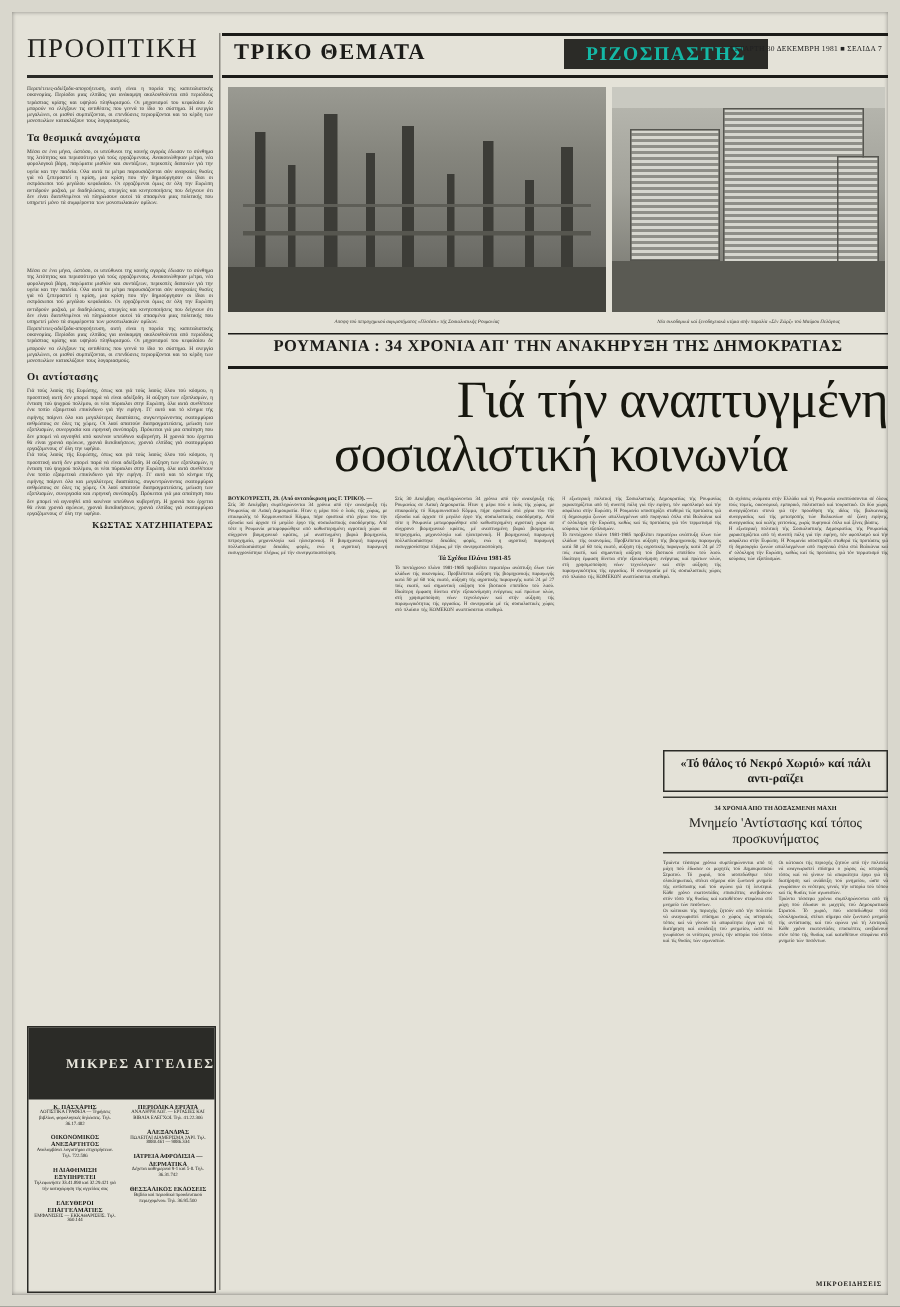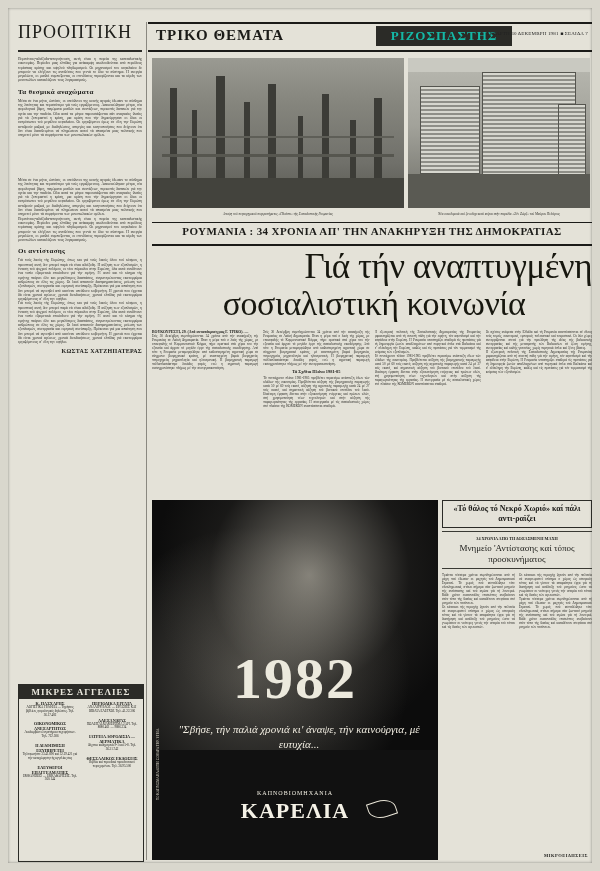--- a/index.html
+++ b/index.html
@@ -283,22 +283,22 @@
   .rb-head {
     font-size: 9px; text-align: center; line-height: 11px; margin-bottom: 3px;
   }
   
   .classi {
     position: absolute; left: 10px; top: 676px; width: 124px; height: 176px;
     border: 1px solid #2b2b27;
   }
   .classi-head {
     background: #2b2b27; color: #e8e6dc;
-    font-size: 9px; font-weight: bold; text-align: center;
-    letter-spacing: 1px; padding: 2px 0;
+    font-size: 9px; font-weight: bold; text-align: right;
+    letter-spacing: 1px; padding: 19px 0;
   }
   .classi-body { display: flex; height: 154px; }
   .classi-col { width: 50%; padding: 2px 3px; }
   .ad-item { margin-bottom: 4px; }
   .ad-item .t { font-size: 4.2px; font-weight: bold; text-align: center; }
   .ad-item .d { font-size: 3.2px; line-height: 3.8px; text-align: center; }
   .micro-note {
     position: absolute; right: 4px; bottom: 2px;
     font-size: 4.5px; font-weight: bold; letter-spacing: 0.5px;
   }
@@ -381,29 +381,20 @@
       <div class="col">
         <div class="txt sm">Η εξωτερική πολιτική τής Σοσιαλιστικής Δημοκρατίας τής Ρουμανίας χαρακτηρίζεται από τή συνεπή πάλη γιά τήν ειρήνη, τόν αφοπλισμό καί τήν ασφάλεια στήν Ευρώπη. Η Ρουμανία υποστηρίζει σταθερά τίς προτάσεις γιά τή δημιουργία ζωνών απαλλαγμένων από πυρηνικά όπλα στά Βαλκάνια καί σ' ολόκληρη τήν Ευρώπη, καθώς καί τίς προτάσεις γιά τόν τερματισμό τής κούρσας τών εξοπλισμών.</div>
         <div class="txt sm">Τό πεντάχρονο πλάνο 1981-1985 προβλέπει περαιτέρω ανάπτυξη όλων τών κλάδων τής οικονομίας. Προβλέπεται αύξηση τής βιομηχανικής παραγωγής κατά 50 μέ 60 τοίς εκατό, αύξηση τής αγροτικής παραγωγής κατά 24 μέ 27 τοίς εκατό, καί σημαντική αύξηση τού βιοτικού επιπέδου τού λαού. Ιδιαίτερη έμφαση δίνεται στήν εξοικονόμηση ενέργειας καί πρώτων υλών, στή χρησιμοποίηση νέων τεχνολογιών καί στήν αύξηση τής παραγωγικότητας τής εργασίας. Η συνεργασία μέ τίς σοσιαλιστικές χώρες στό πλαίσιο τής ΚΟΜΕΚΟΝ αναπτύσσεται σταθερά.</div>
       </div>
       <div class="col">
         <div class="txt sm">Οι σχέσεις ανάμεσα στήν Ελλάδα καί τή Ρουμανία αναπτύσσονται σέ όλους τούς τομείς, οικονομικό, εμπορικό, πολιτιστικό καί τουριστικό. Οι δύο χώρες συνεργάζονται στενά γιά τήν προώθηση τής ιδέας τής βαλκανικής συνεργασίας καί τής μετατροπής τών Βαλκανίων σέ ζώνη ειρήνης, συνεργασίας καί καλής γειτονίας, χωρίς πυρηνικά όπλα καί ξένες βάσεις.</div>
         <div class="txt sm">Η εξωτερική πολιτική τής Σοσιαλιστικής Δημοκρατίας τής Ρουμανίας χαρακτηρίζεται από τή συνεπή πάλη γιά τήν ειρήνη, τόν αφοπλισμό καί τήν ασφάλεια στήν Ευρώπη. Η Ρουμανία υποστηρίζει σταθερά τίς προτάσεις γιά τή δημιουργία ζωνών απαλλαγμένων από πυρηνικά όπλα στά Βαλκάνια καί σ' ολόκληρη τήν Ευρώπη, καθώς καί τίς προτάσεις γιά τόν τερματισμό τής κούρσας τών εξοπλισμών.</div>
       </div>
     </div>
 
-    <div class="ad">
-      <div class="ad-smoke"></div>
-      <div class="ad-year">1982</div>
-      <div class="ad-slogan">"Σβήσε, τήν παλιά χρονιά κι' άναψε, τήν καινούργια, μέ ευτυχία...</div>
-      <div class="ad-brandline">ΚΑΠΝΟΒΙΟΜΗΧΑΝΙΑ</div>
-      <div class="ad-brand">ΚΑΡΕΛΙΑ</div>
-      <div class="ad-leaf"></div>
-      <div class="ad-side">ΤΟ ΚΑΠΝΙΣΜΑ ΒΛΑΠΤΕΙ ΣΟΒΑΡΑ ΤΗΝ ΥΓΕΙΑ</div>
-    </div>
 
     <div class="right-bot">
       <div class="rb-box">
         <div class="rb-title">«Τό θάλος τό Νεκρό Χωριό» καί πάλι αντι-ραϊζει</div>
       </div>
       <div class="hr-thin"></div>
       <div class="rb-strap">34 ΧΡΟΝΙΑ ΑΠΟ ΤΗ ΔΟΞΑΣΜΕΝΗ ΜΑΧΗ</div>
       <div class="rb-head">Μνημείο 'Αντίστασης καί τόπος προσκυνήματος</div>
       <div class="hr-thin"></div>
       <div style="display:flex;gap:4px;height:196px;">

